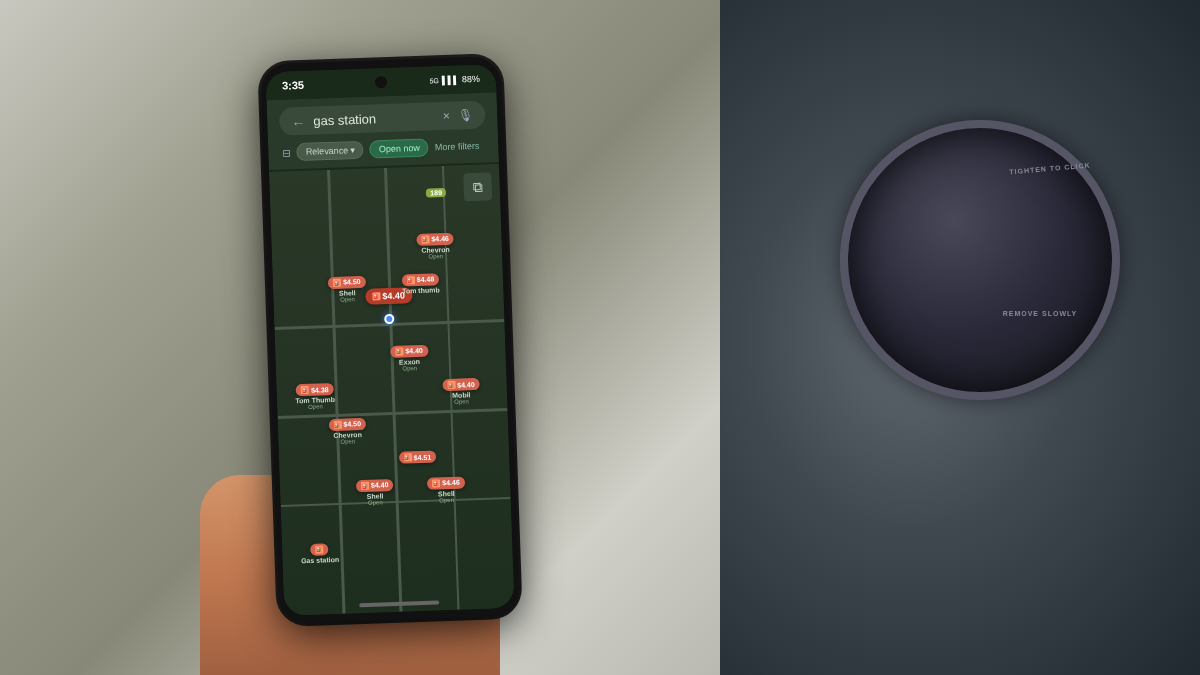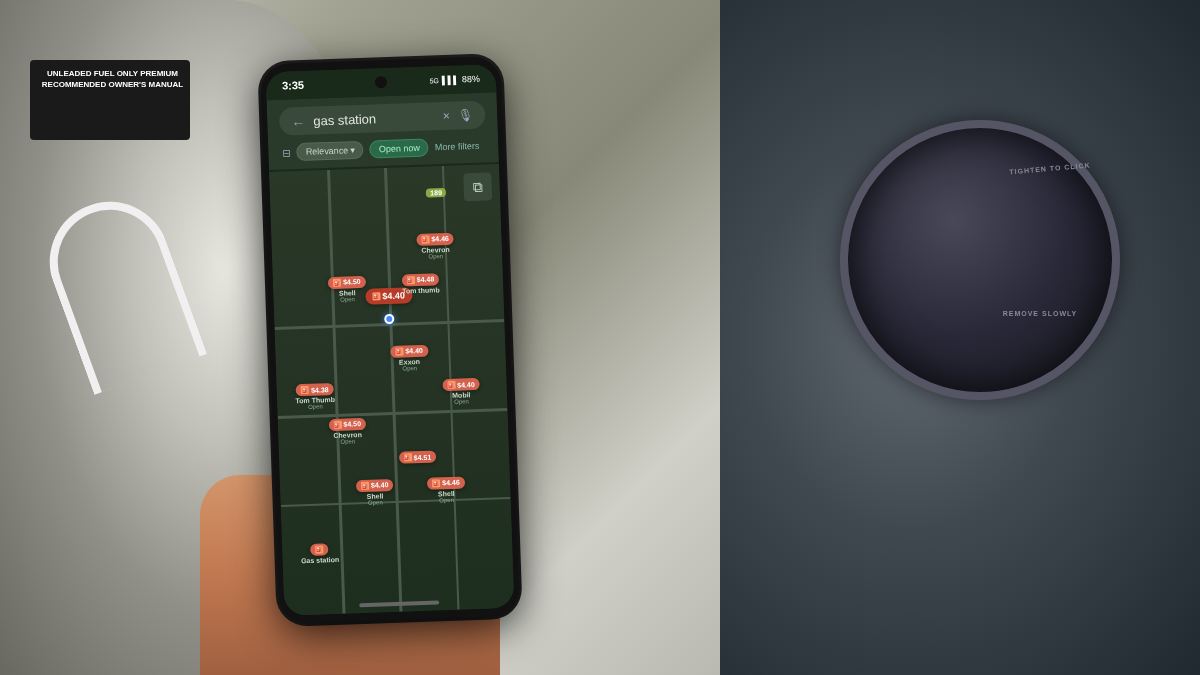--- a/index.html
+++ b/index.html
@@ -366,27 +366,20 @@
       height: 4px;
       background: #666;
       border-radius: 2px;
     }
   </style>
 </head>
 <body>
 
 <div class="bg-scene">
 
-  <div class="bg-left">
-    <div class="fuel-label">UNLEADED FUEL ONLY
-PREMIUM RECOMMENDED
-OWNER'S MANUAL</div>
-
-    <div class="cable-shape"></div>
-  </div>
 
   <div class="bg-right">
     <div class="gas-cap-circle"></div>
     <div class="tighten-label">TIGHTEN TO CLICK</div>
     <div class="remove-label">REMOVE SLOWLY</div>
   </div>
 
   <div class="hand"></div>
 
   <div class="phone">

